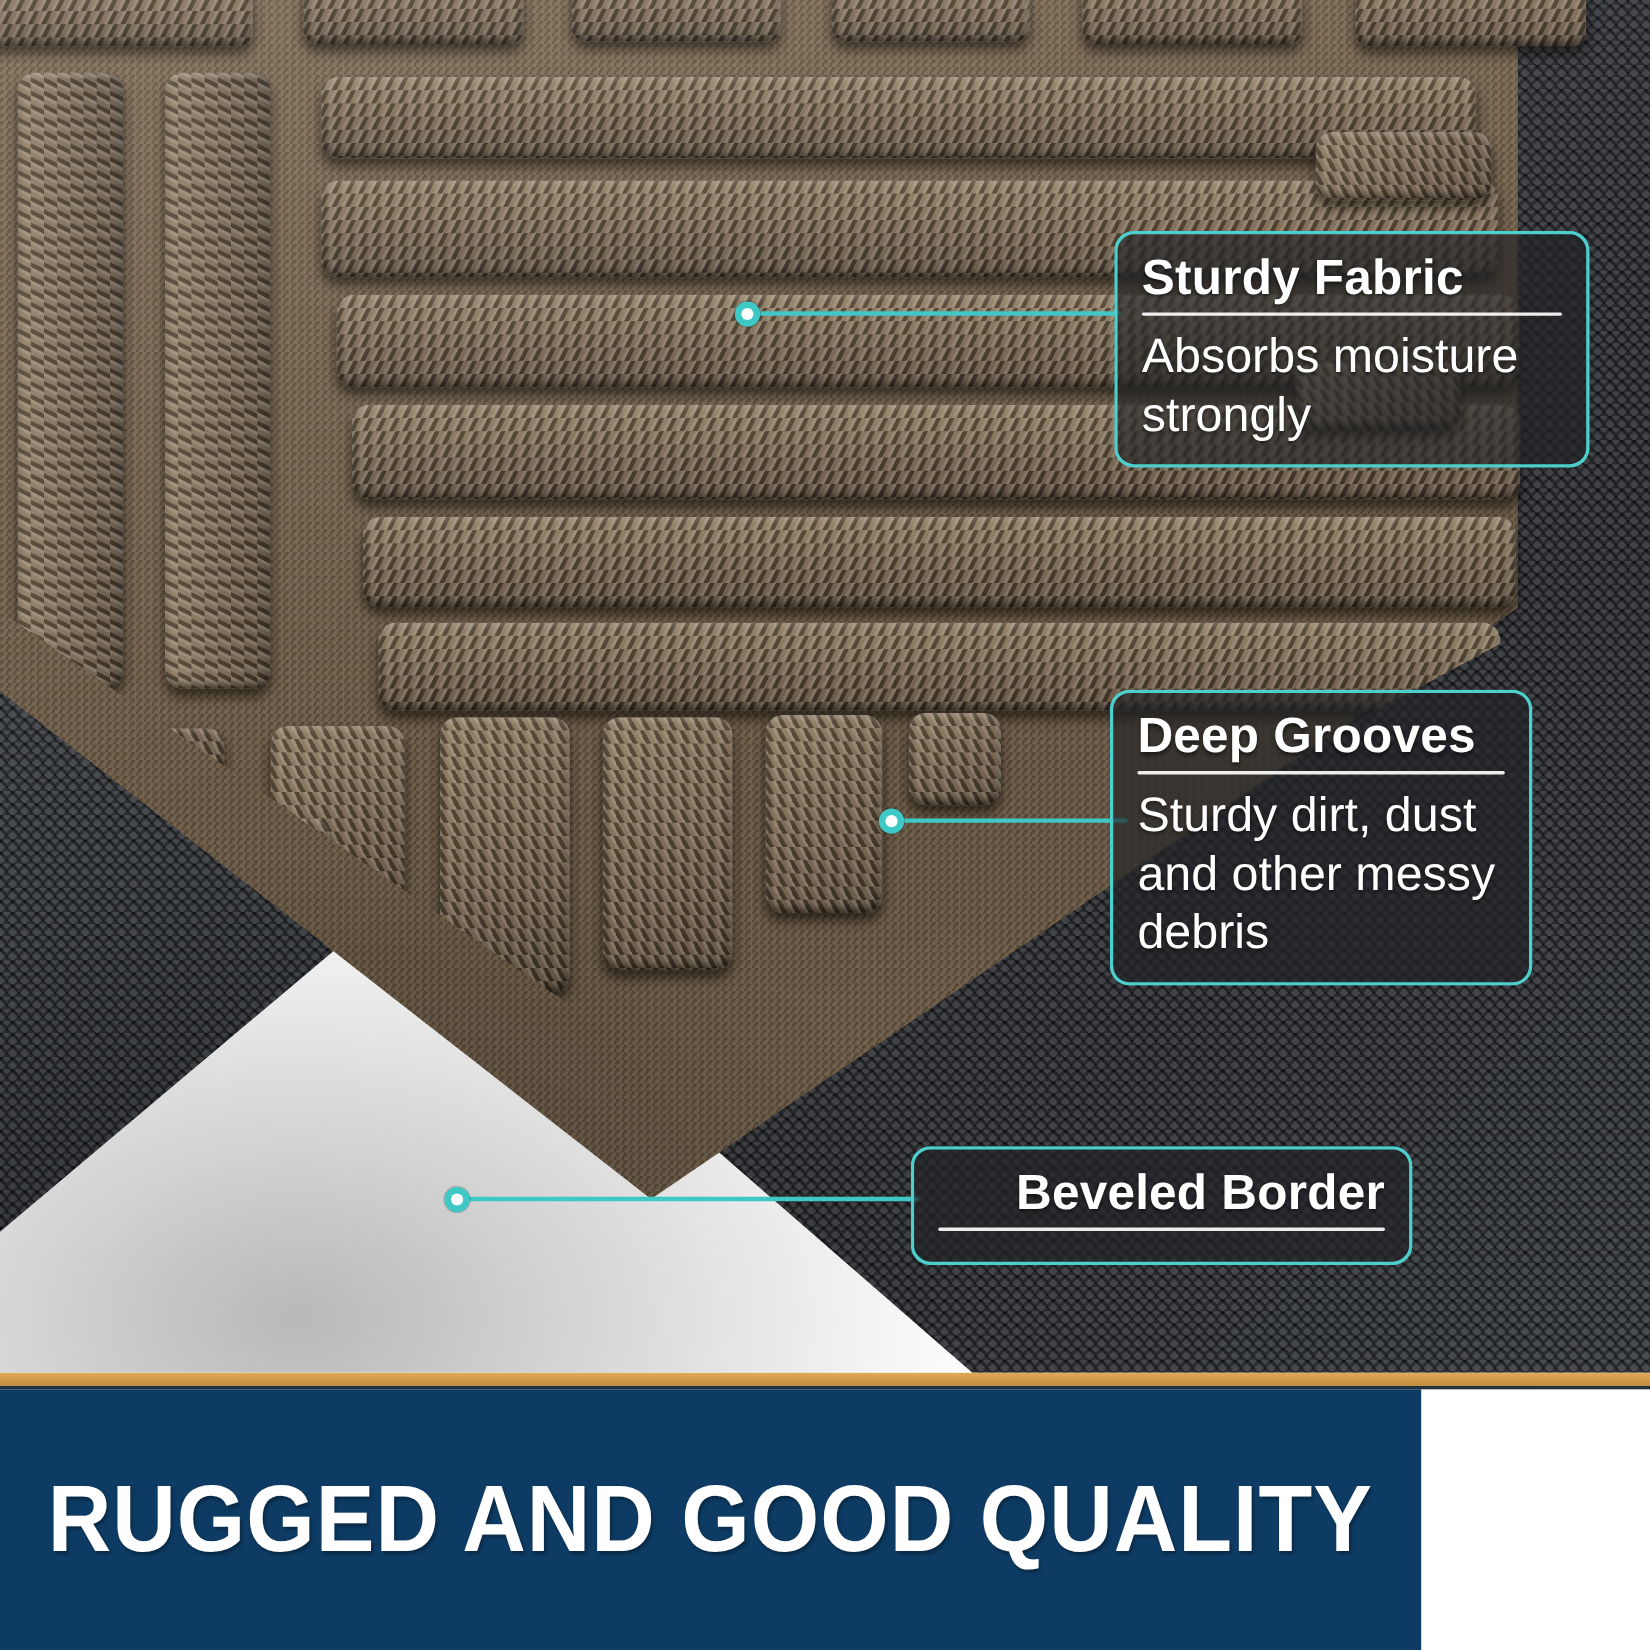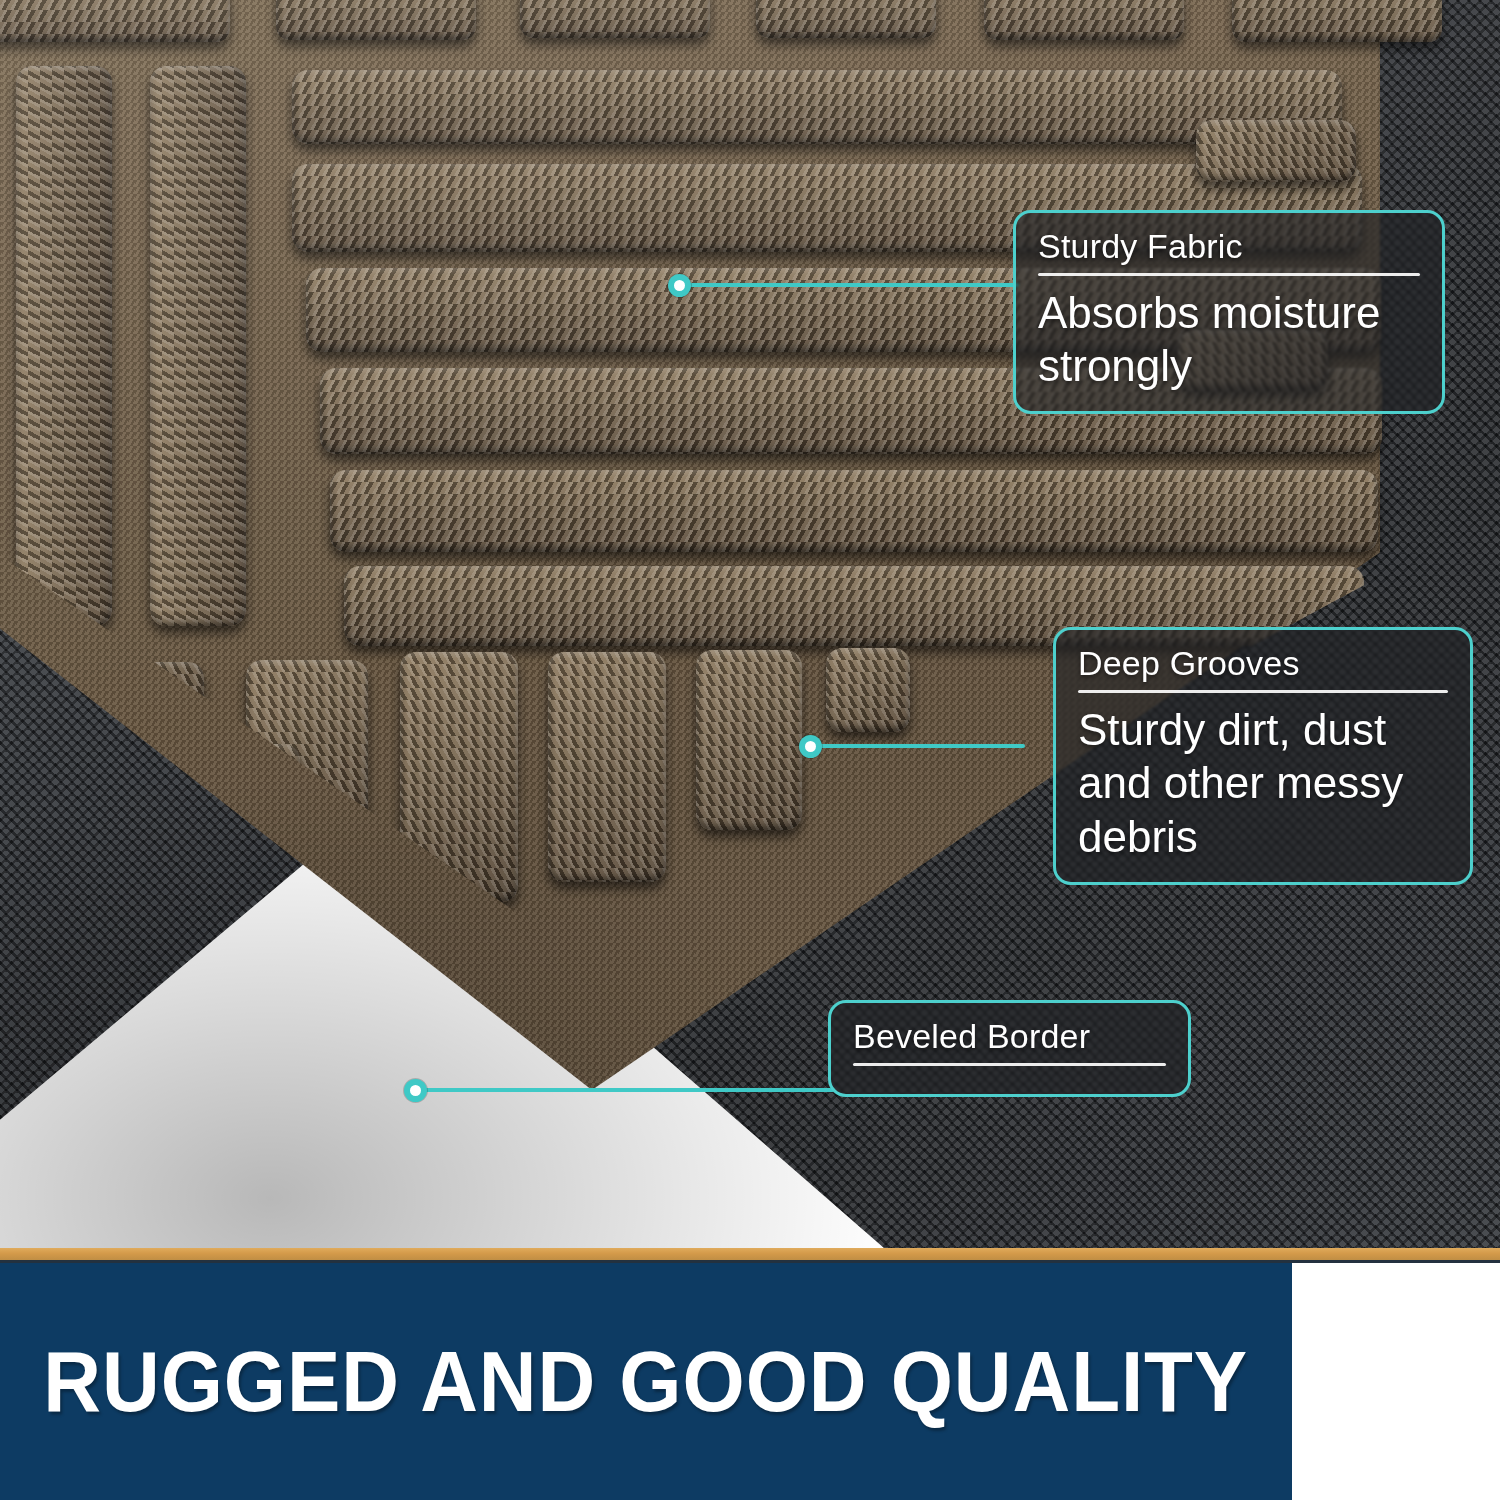--- a/index.html
+++ b/index.html
@@ -82,22 +82,22 @@
   .cdot::after{content:"";position:absolute;left:6px;top:6px;width:11px;height:11px;
         border-radius:50%;background:#ffffff;}
 
   .callout{
     position:absolute;border:3px solid #4dd0cd;border-radius:18px;
     background:rgba(32,34,36,.63);
     padding:16px 22px 18px 22px;box-sizing:border-box;
     backdrop-filter:blur(1px);
   }
   .co-title{
-    color:#ffffff;font-weight:normal;letter-spacing:.2px;
-    font-size:34px;line-height:1.02;white-space:nowrap;
+    color:#ffffff;font-weight:bold;letter-spacing:.2px;
+    font-size:45px;line-height:1.02;white-space:nowrap;
     text-shadow:0 2px 4px rgba(0,0,0,.55);
   }
   .co-rule{height:3px;background:rgba(255,255,255,.92);margin:9px 0 10px 0;border-radius:2px;}
   .co-sub{
     color:#ffffff;font-size:44px;line-height:1.22;font-weight:normal;
     text-shadow:0 2px 4px rgba(0,0,0,.5);white-space:pre-line;
   }
 
   
   .goldbar{position:absolute;left:0;top:1248px;width:1500px;height:12px;
@@ -161,28 +161,28 @@
 
     <div class="connector" style="left:415px;top:1088px;width:420px;"></div>
     <div class="cdot" style="left:404px;top:1079px;"></div>
 
     <div class="callout" style="left:1013px;top:210px;width:432px;">
       <div class="co-title">Sturdy Fabric</div>
       <div class="co-rule"></div>
       <div class="co-sub">Absorbs moisture strongly</div>
     </div>
 
-    <div class="callout" style="left:1009px;top:627px;width:420px;margin-left:44px;">
+    <div class="callout" style="left:1009px;top:627px;width:384px;">
       <div class="co-title">Deep Grooves</div>
       <div class="co-rule"></div>
       <div class="co-sub">Sturdy dirt, dust
 and other messy debris</div>
     </div>
 
-    <div class="callout" style="left:828px;top:1000px;width:363px;">
+    <div class="callout" style="left:828px;top:1042px;width:456px;text-align:right;">
       <div class="co-title">Beveled Border</div>
       <div class="co-rule"></div>
     </div>
 
   </div>
 
   <div class="goldbar"></div>
   <div class="goldbar-edge"></div>
   <div class="banner">
     <div class="headline">RUGGED AND GOOD QUALITY</div>

